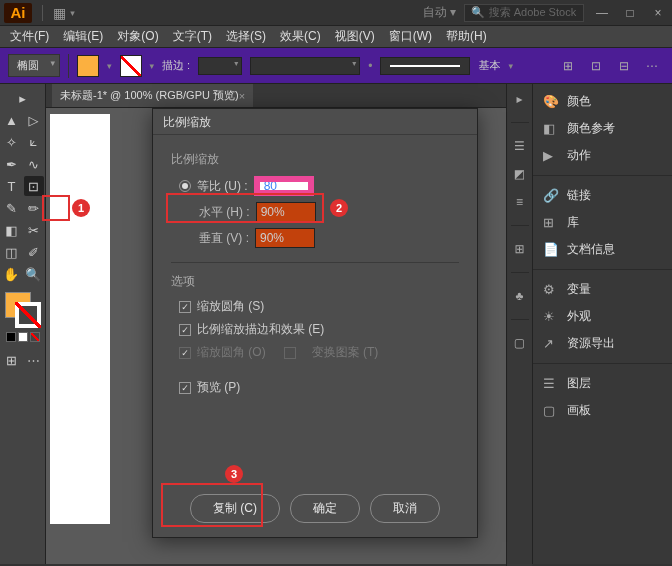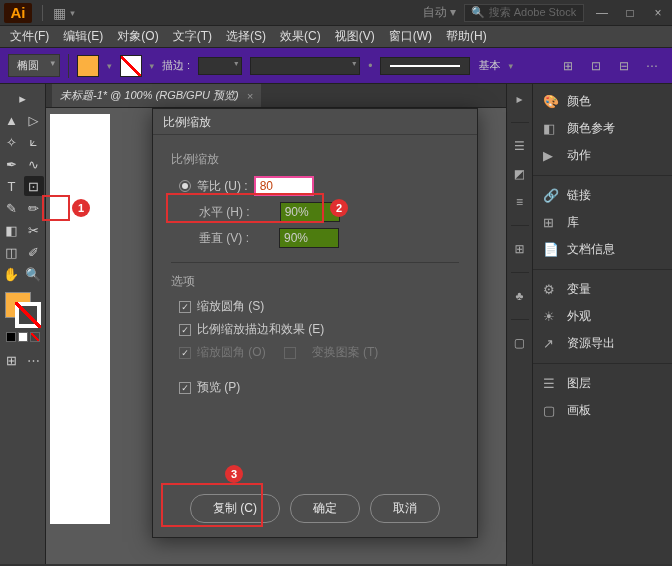--- a/index.html
+++ b/index.html
@@ -38,37 +38,37 @@
 .fs-fill { width:26px; height:26px; background:#fbb040; border:1px solid #888; position:absolute; top:0; left:0; }
 .fs-stroke { width:26px; height:26px; background:#444; border:4px solid #fff; position:absolute; bottom:0; right:0; }
 .fs-stroke::after { content:""; position:absolute; inset:-4px; background:linear-gradient(to top right,transparent 45%,red 45%,red 55%,transparent 55%); }
 .mini-swatches { display:flex; gap:2px; margin-top:2px; }
 .mini-sw { width:10px; height:10px; border:1px solid #666; }
 .mini-sw.k { background:#000; } .mini-sw.w { background:#fff; } .mini-sw.n { background:#444; position:relative; }
 .mini-sw.n::after { content:""; position:absolute; inset:0; background:linear-gradient(to top right,transparent 40%,red 40%,red 60%,transparent 60%); }
 
 .doc-area { flex:1; background:#282828; position:relative; }
 .doc-tab { height:24px; background:#383838; border-bottom:1px solid #222; display:flex; align-items:center; padding-left:6px; }
-.tab { background:#4a4a4a; padding:4px 8px; font-size:11px; color:#ddd; display:flex; align-items:center; gap:8px;font-style:italic; }
+.tab { background:#4a4a4a; padding:4px 8px; font-size:11px; color:#ddd; display:flex; align-items:center; gap:0; }
 .tab .x { color:#999; font-size:11px; }
 .canvas { position:absolute; top:24px; left:0; right:0; bottom:0; background:#5a5a5a; }
 .artboard { position:absolute; top:6px; left:4px; width:60px; height:410px; background:#fff; }
 
 .callout { position:absolute; width:18px; height:18px; background:#e03030; color:#fff; border-radius:50%; display:flex; align-items:center; justify-content:center; font-size:11px; font-weight:bold; z-index:60; }
 .red-box { position:absolute; border:2px solid #e03030; z-index:55; pointer-events:none; }
 
 .dialog { position:absolute; left:152px; top:108px; width:326px; height:430px; background:#4d4d4d; border:1px solid #222; box-shadow:0 4px 20px rgba(0,0,0,.5); z-index:50; display:flex; flex-direction:column; }
 .dlg-title { height:26px; padding:5px 10px; font-size:12px; color:#ddd; border-bottom:1px solid #3a3a3a; }
 .dlg-body { padding:12px 18px; color:#ccc; flex:1; }
 .grp-label { font-size:12px; color:#aaa; margin-bottom:8px; margin-top:4px; }
 .radio-row { display:flex; align-items:center; gap:6px; margin:6px 0 6px 8px; font-size:12px; }
 .radio { width:12px; height:12px; border:1px solid #999; border-radius:50%; display:inline-flex; align-items:center; justify-content:center; }
 .radio.on::after { content:""; width:6px; height:6px; background:#ddd; border-radius:50%; }
-.num-input { background:#fff; color:#c2410c; border:2px solid #ec4899; padding:2px 4px; width:60px; height:20px; font-size:12px; }
-.num-input.dim { background:#4d7c0f; color:#ccc; border:1px solid #222;margin-left:24px; }
+.num-input { background:#fff; color:#3b82f6; border:6px solid #ec4899; padding:2px 4px; width:60px; height:20px; font-size:12px; }
+.num-input.dim { background:#c2410c; color:#ccc; border:1px solid #222; }
 .sub-row { display:flex; align-items:center; gap:6px; margin:6px 0 6px 28px; font-size:12px; color:#bbb; }
 .divider { height:1px; background:#3a3a3a; margin:14px 0 10px; }
 .chk-row { display:flex; align-items:center; gap:6px; margin:6px 0 6px 8px; font-size:12px; }
 .chk-row.disabled { color:#777; }
 .chk { width:12px; height:12px; border:1px solid #999; display:inline-flex; align-items:center; justify-content:center; font-size:9px; color:#ddd; }
 .chk.disabled { border-color:#666; }
 .dlg-buttons { display:flex; gap:10px; justify-content:center; padding:10px 0 14px; }
 .dlg-btn { border:1px solid #888; background:#4d4d4d; color:#e5e5e5; padding:5px 22px; border-radius:14px; font-size:12px; }
 
 .right-rail { width:140px; background:#383838; border-left:1px solid #222; padding:4px 0; }

